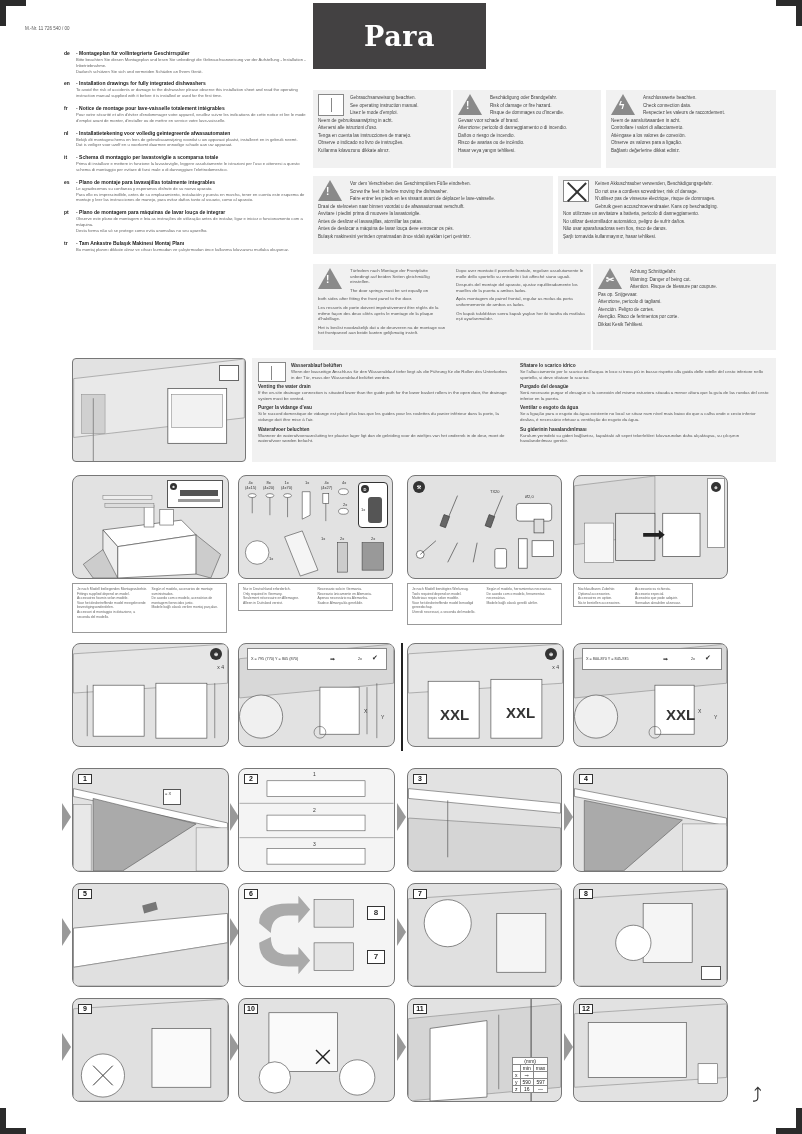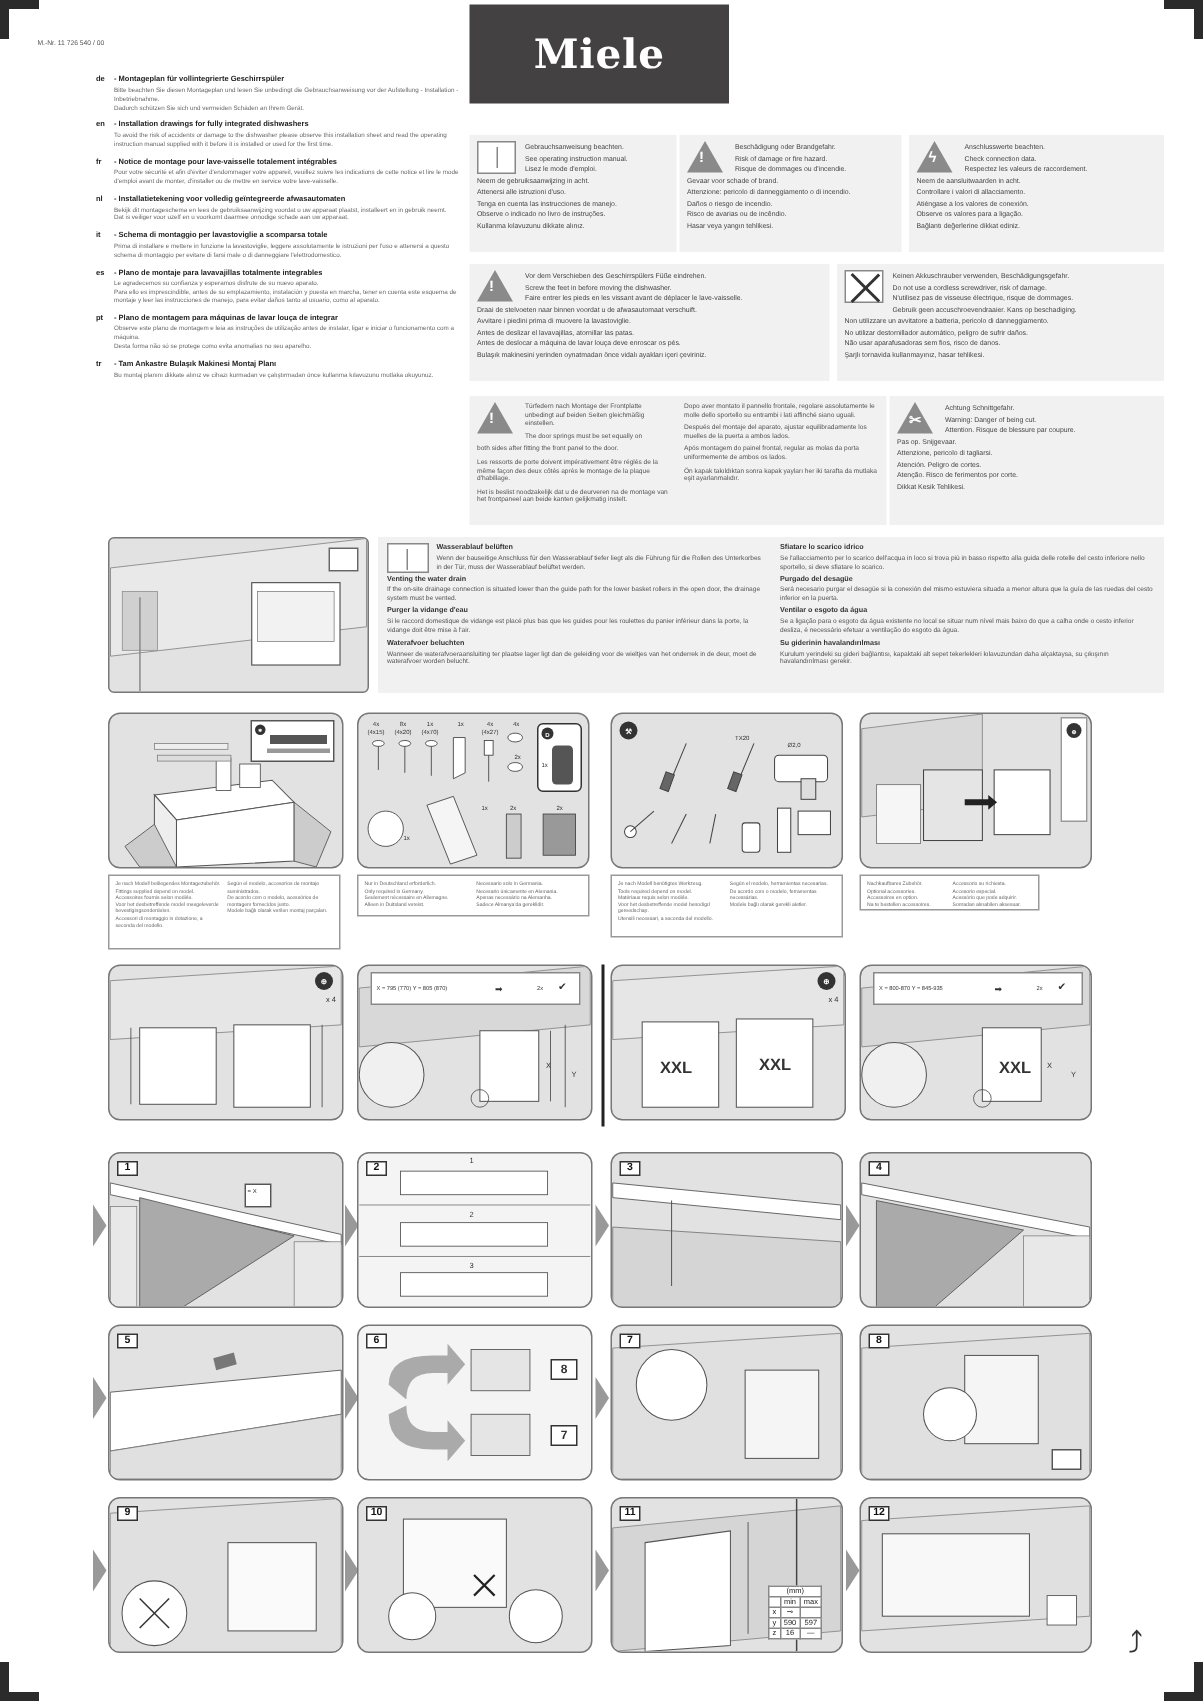--- a/index.html
+++ b/index.html
@@ -47,40 +47,40 @@
            display: flex; align-items: center; justify-content: center; font-weight: bold; }
 
   .note { position: absolute; border: 1px solid #999; background: #fff; padding: 3px 4px; display: flex; gap: 4px; }
   .note .col { flex: 1; }
   .note .t { font-size: 3.4px; color: #666; line-height: 4.6px; }
 
   .arrow { position: absolute; width: 0; height: 0; border-top: 14px solid transparent; border-bottom: 14px solid transparent; border-left: 9px solid #999; }
 
   .table11 { position: absolute; background: #fff; border: 1px solid #666; font-size: 5px; color: #222; }
   .table11 td { border: 0.5px solid #888; padding: 0 2px; line-height: 6px; text-align: center; }
-  .xxl { position: absolute; font-weight: bold; font-size: 11px; color: #333; }
+  .xxl { position: absolute; font-weight: bold; font-size: 15px; color: #333; }
   .dimbox { position: absolute; background: #fff; border: 1px solid #888; font-size: 3.8px; color: #333; padding: 2px 3px; white-space: nowrap; }
   .vsep { position: absolute; left: 401px; top: 643px; width: 2px; height: 108px; background: #222; }
 </style>
 </head>
 <body>
 
 <div class="crop" style="left:0;top:0;width:26px;height:6px;"></div>
 <div class="crop" style="left:0;top:0;width:6px;height:26px;"></div>
 <div class="crop" style="right:0;top:0;width:26px;height:6px;"></div>
 <div class="crop" style="right:0;top:0;width:6px;height:26px;"></div>
 <div class="crop" style="left:0;bottom:0;width:26px;height:6px;"></div>
 <div class="crop" style="left:0;bottom:0;width:6px;height:26px;"></div>
 <div class="crop" style="right:0;bottom:0;width:26px;height:6px;"></div>
 <div class="crop" style="right:0;bottom:0;width:6px;height:26px;"></div>
 
 <div class="docnum">M.-Nr. 11 726 540 / 00</div>
 
 <div class="logo">
-    <span>Miele</span>
+    <span>Para</span>
   </div>
 
 <div class="intro">
   <div class="lang-block">
     <div class="lang-title"><span class="code">de</span>- <span>Montageplan für vollintegrierte Geschirrspüler</span></div>
     <div class="lang-body">Bitte beachten Sie diesen Montageplan und lesen Sie unbedingt die Gebrauchsanweisung vor der Aufstellung - Installation - Inbetriebnahme.</div>
     <div class="lang-body">Dadurch schützen Sie sich und vermeiden Schäden an Ihrem Gerät.</div>
   </div>
   <div class="lang-block">
     <div class="lang-title"><span class="code">en</span>- <span>Installation drawings for fully integrated dishwashers</span></div>

